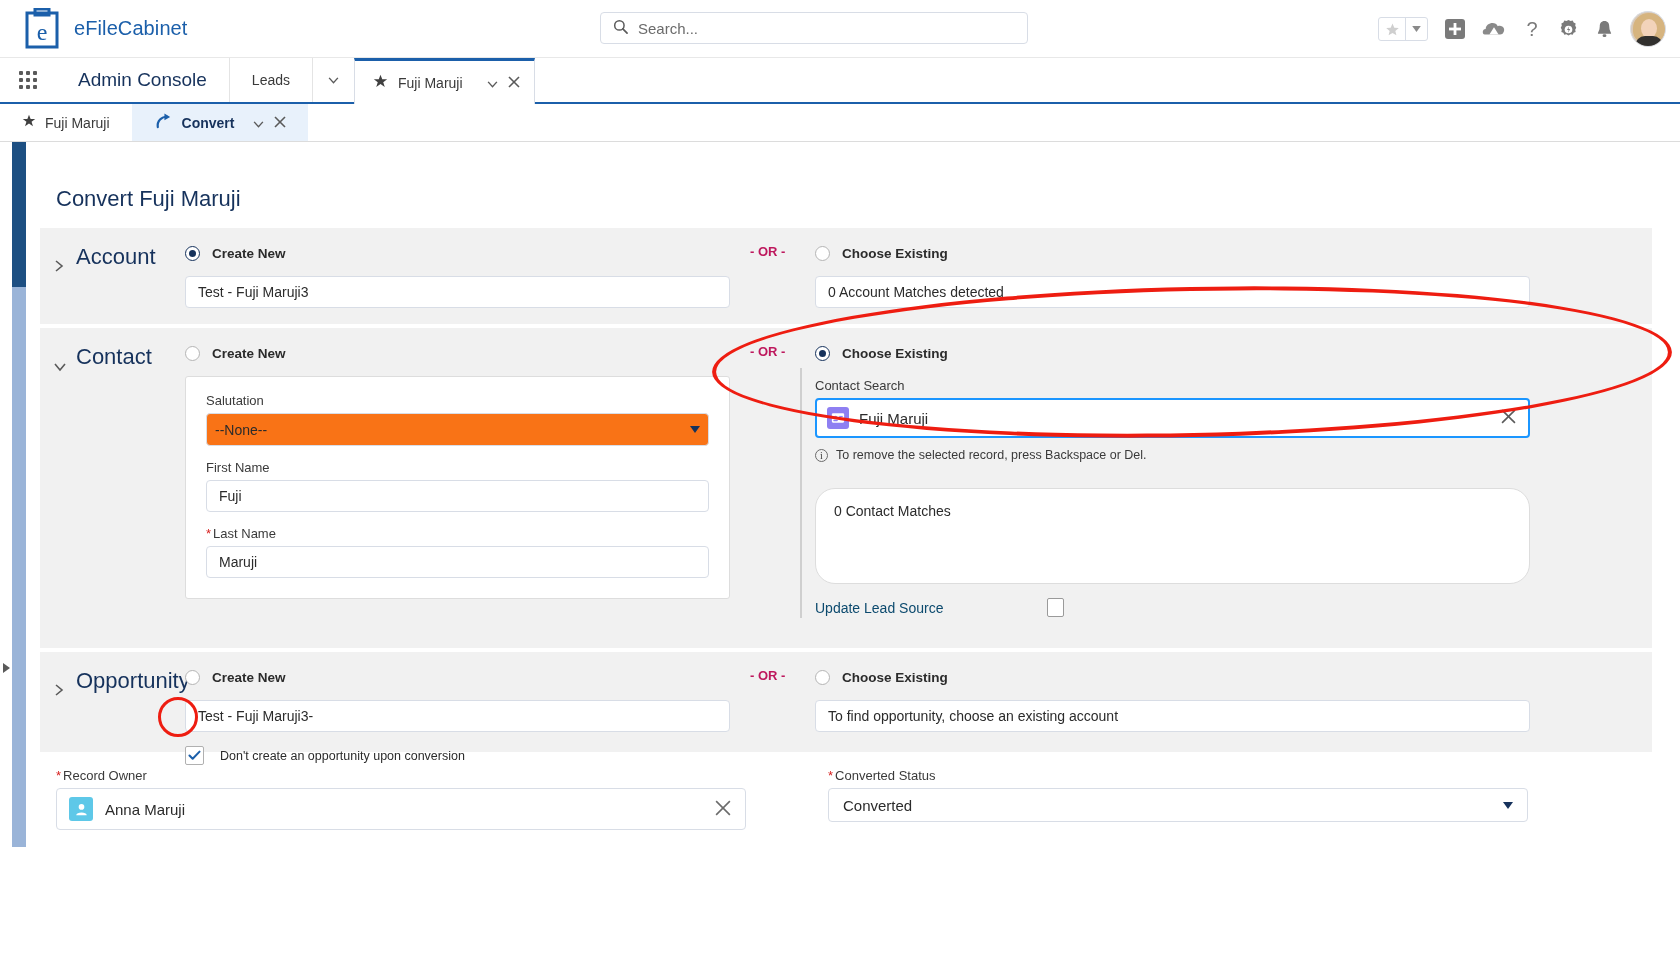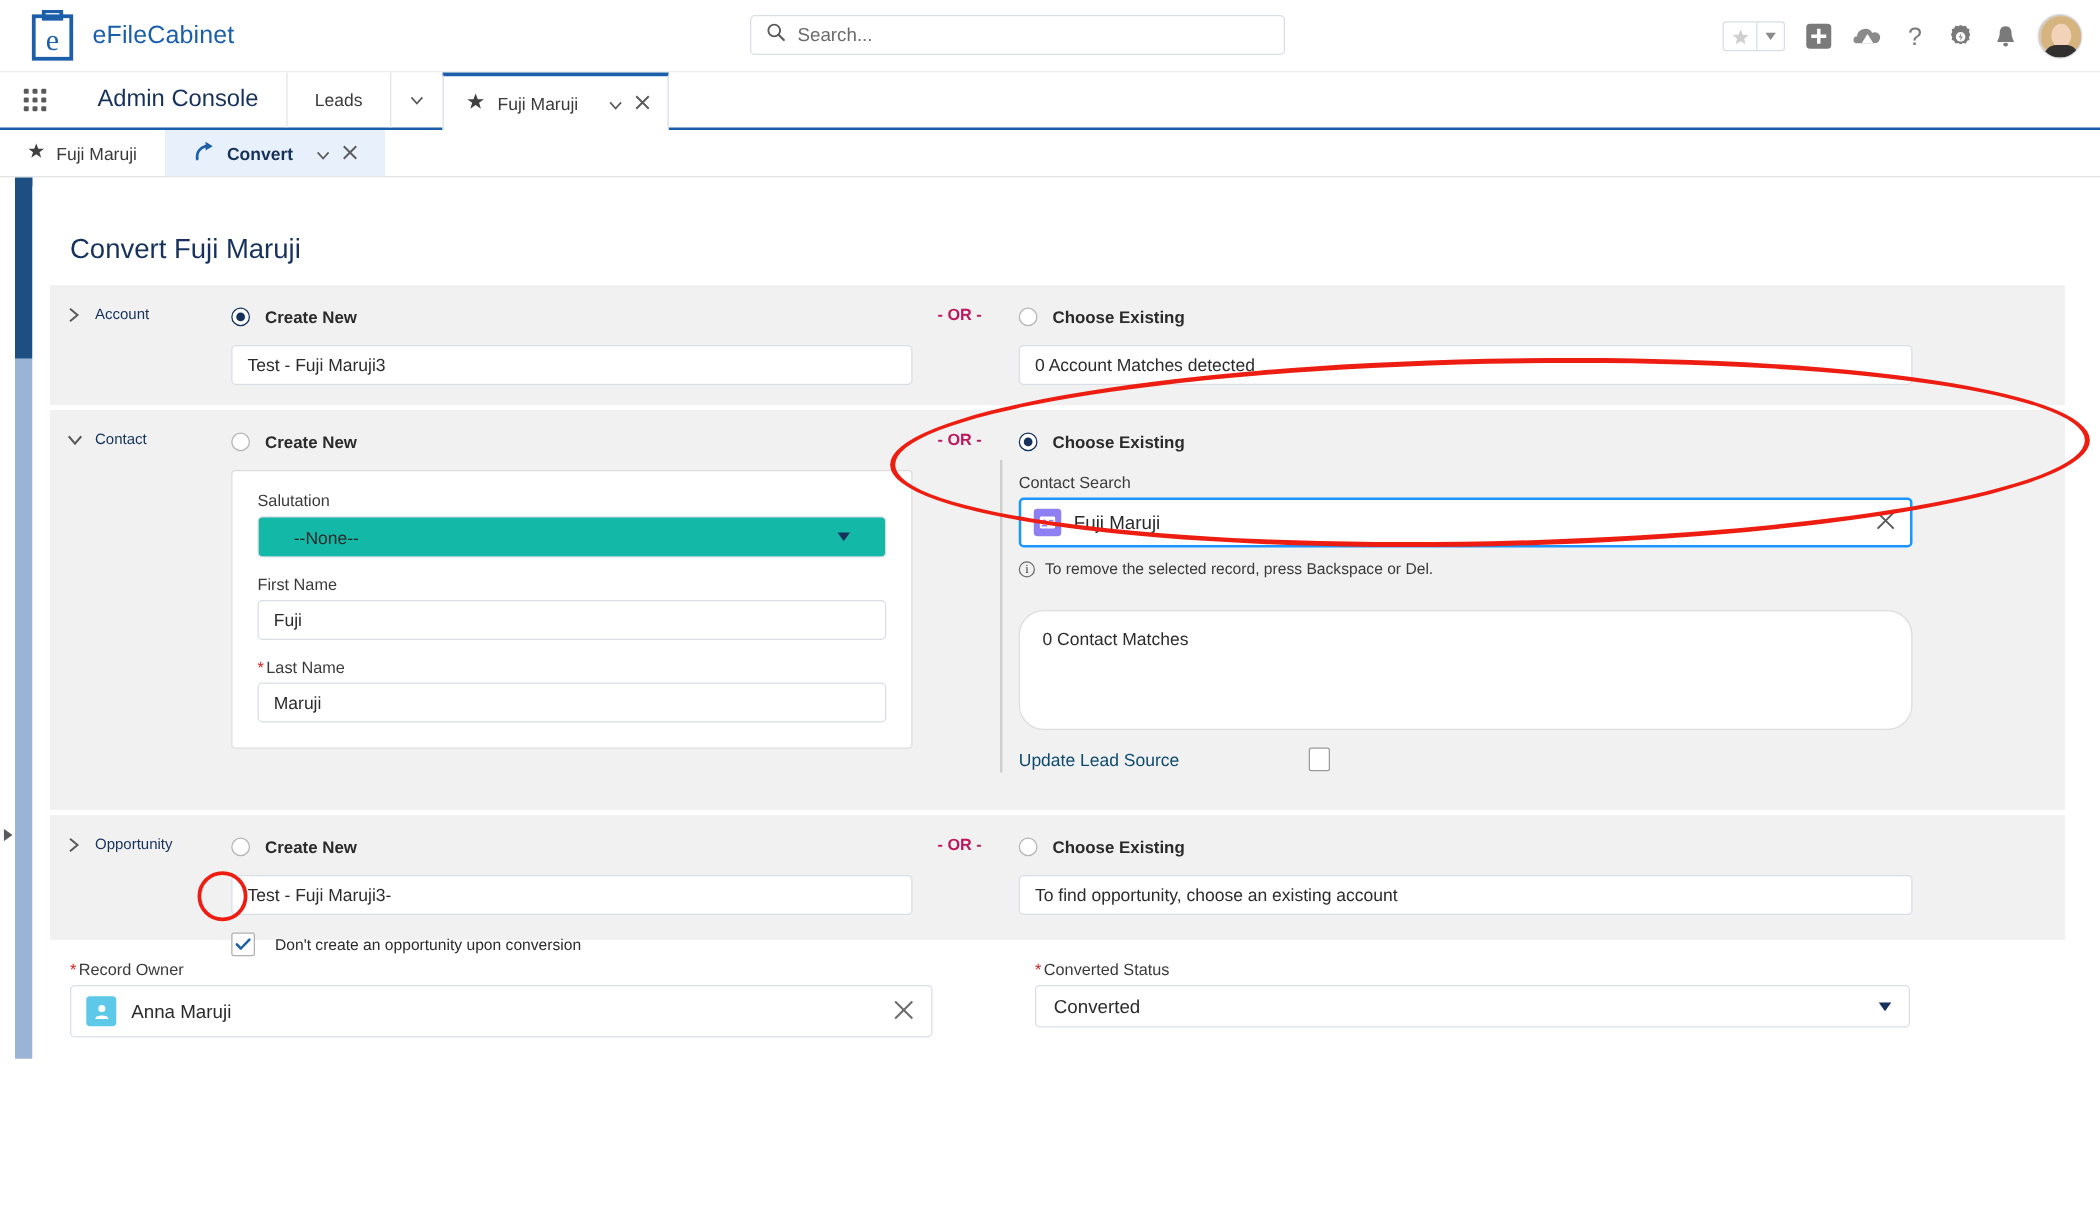--- a/index.html
+++ b/index.html
@@ -92,21 +92,21 @@
   .page-title { position:absolute; left:30px; top:38px; font-size:22px; color:#16325c; }
 
   
   .section { position:absolute; left:14px; width:1612px; background:#f1f1f1; }
   .sec-account { top:80px; height:96px; }
   .sec-contact { top:180px; height:320px; }
   .sec-opportunity { top:504px; height:100px; }
 
   .sec-label {
     position:absolute; left:14px; top:16px; display:flex; align-items:center; gap:12px;
-    font-size:12px; color:#16325c;
+    font-size:22px; color:#16325c;
   }
   .chev { width:10px; height:10px; display:inline-block; }
 
   .col-left  { position:absolute; left:145px; top:14px; width:545px; }
   .or-div    { position:absolute; left:710px; top:16px; font-size:13px; color:#be185d; font-weight:bold; }
   .col-right { position:absolute; left:775px; top:14px; width:715px; }
 
   .radio-row { display:flex; align-items:center; gap:12px; height:22px;text-align:center; }
   .radio {
     width:15px; height:15px; border-radius:50%; border:1px solid #b5b5b5; background:#fff;
@@ -125,22 +125,22 @@
   }
   .field-label { font-size:13px; color:#3a3a3a; margin-bottom:5px; display:block; }
   .req { color:#d7201f; font-size:13px; margin-right:2px; }
 
   .inner-card {
     background:#fff; border:1px solid #dddddd; border-radius:3px; padding:16px 20px 20px 20px;
   }
   .ff { margin-bottom:14px; }
   .ff:last-child { margin-bottom:0; }
   .select {
-    background:#14b8a6; border:1px solid #d8dde6; border-radius:4px; height:33px;
-    display:flex; align-items:center; justify-content:space-between; padding:0 28px;
+    background:#f97316; border:1px solid #d8dde6; border-radius:4px; height:33px;
+    display:flex; align-items:center; justify-content:space-between; padding:0 8px;
     font-size:14px; color:#2b2b2b;
   }
   .caret-dn { width:0; height:0; border-left:5px solid transparent; border-right:5px solid transparent; border-top:7px solid #16325c;}
 
   .vbar { position:absolute; left:760px; top:40px; width:2px; height:250px; background:#cfcfcf; }
 
   .lookup-pill {
     background:#fff; border:2px solid #1b96ff; border-radius:4px; height:40px;
     display:flex; align-items:center; padding:0 10px; gap:10px; position:relative;
   }

